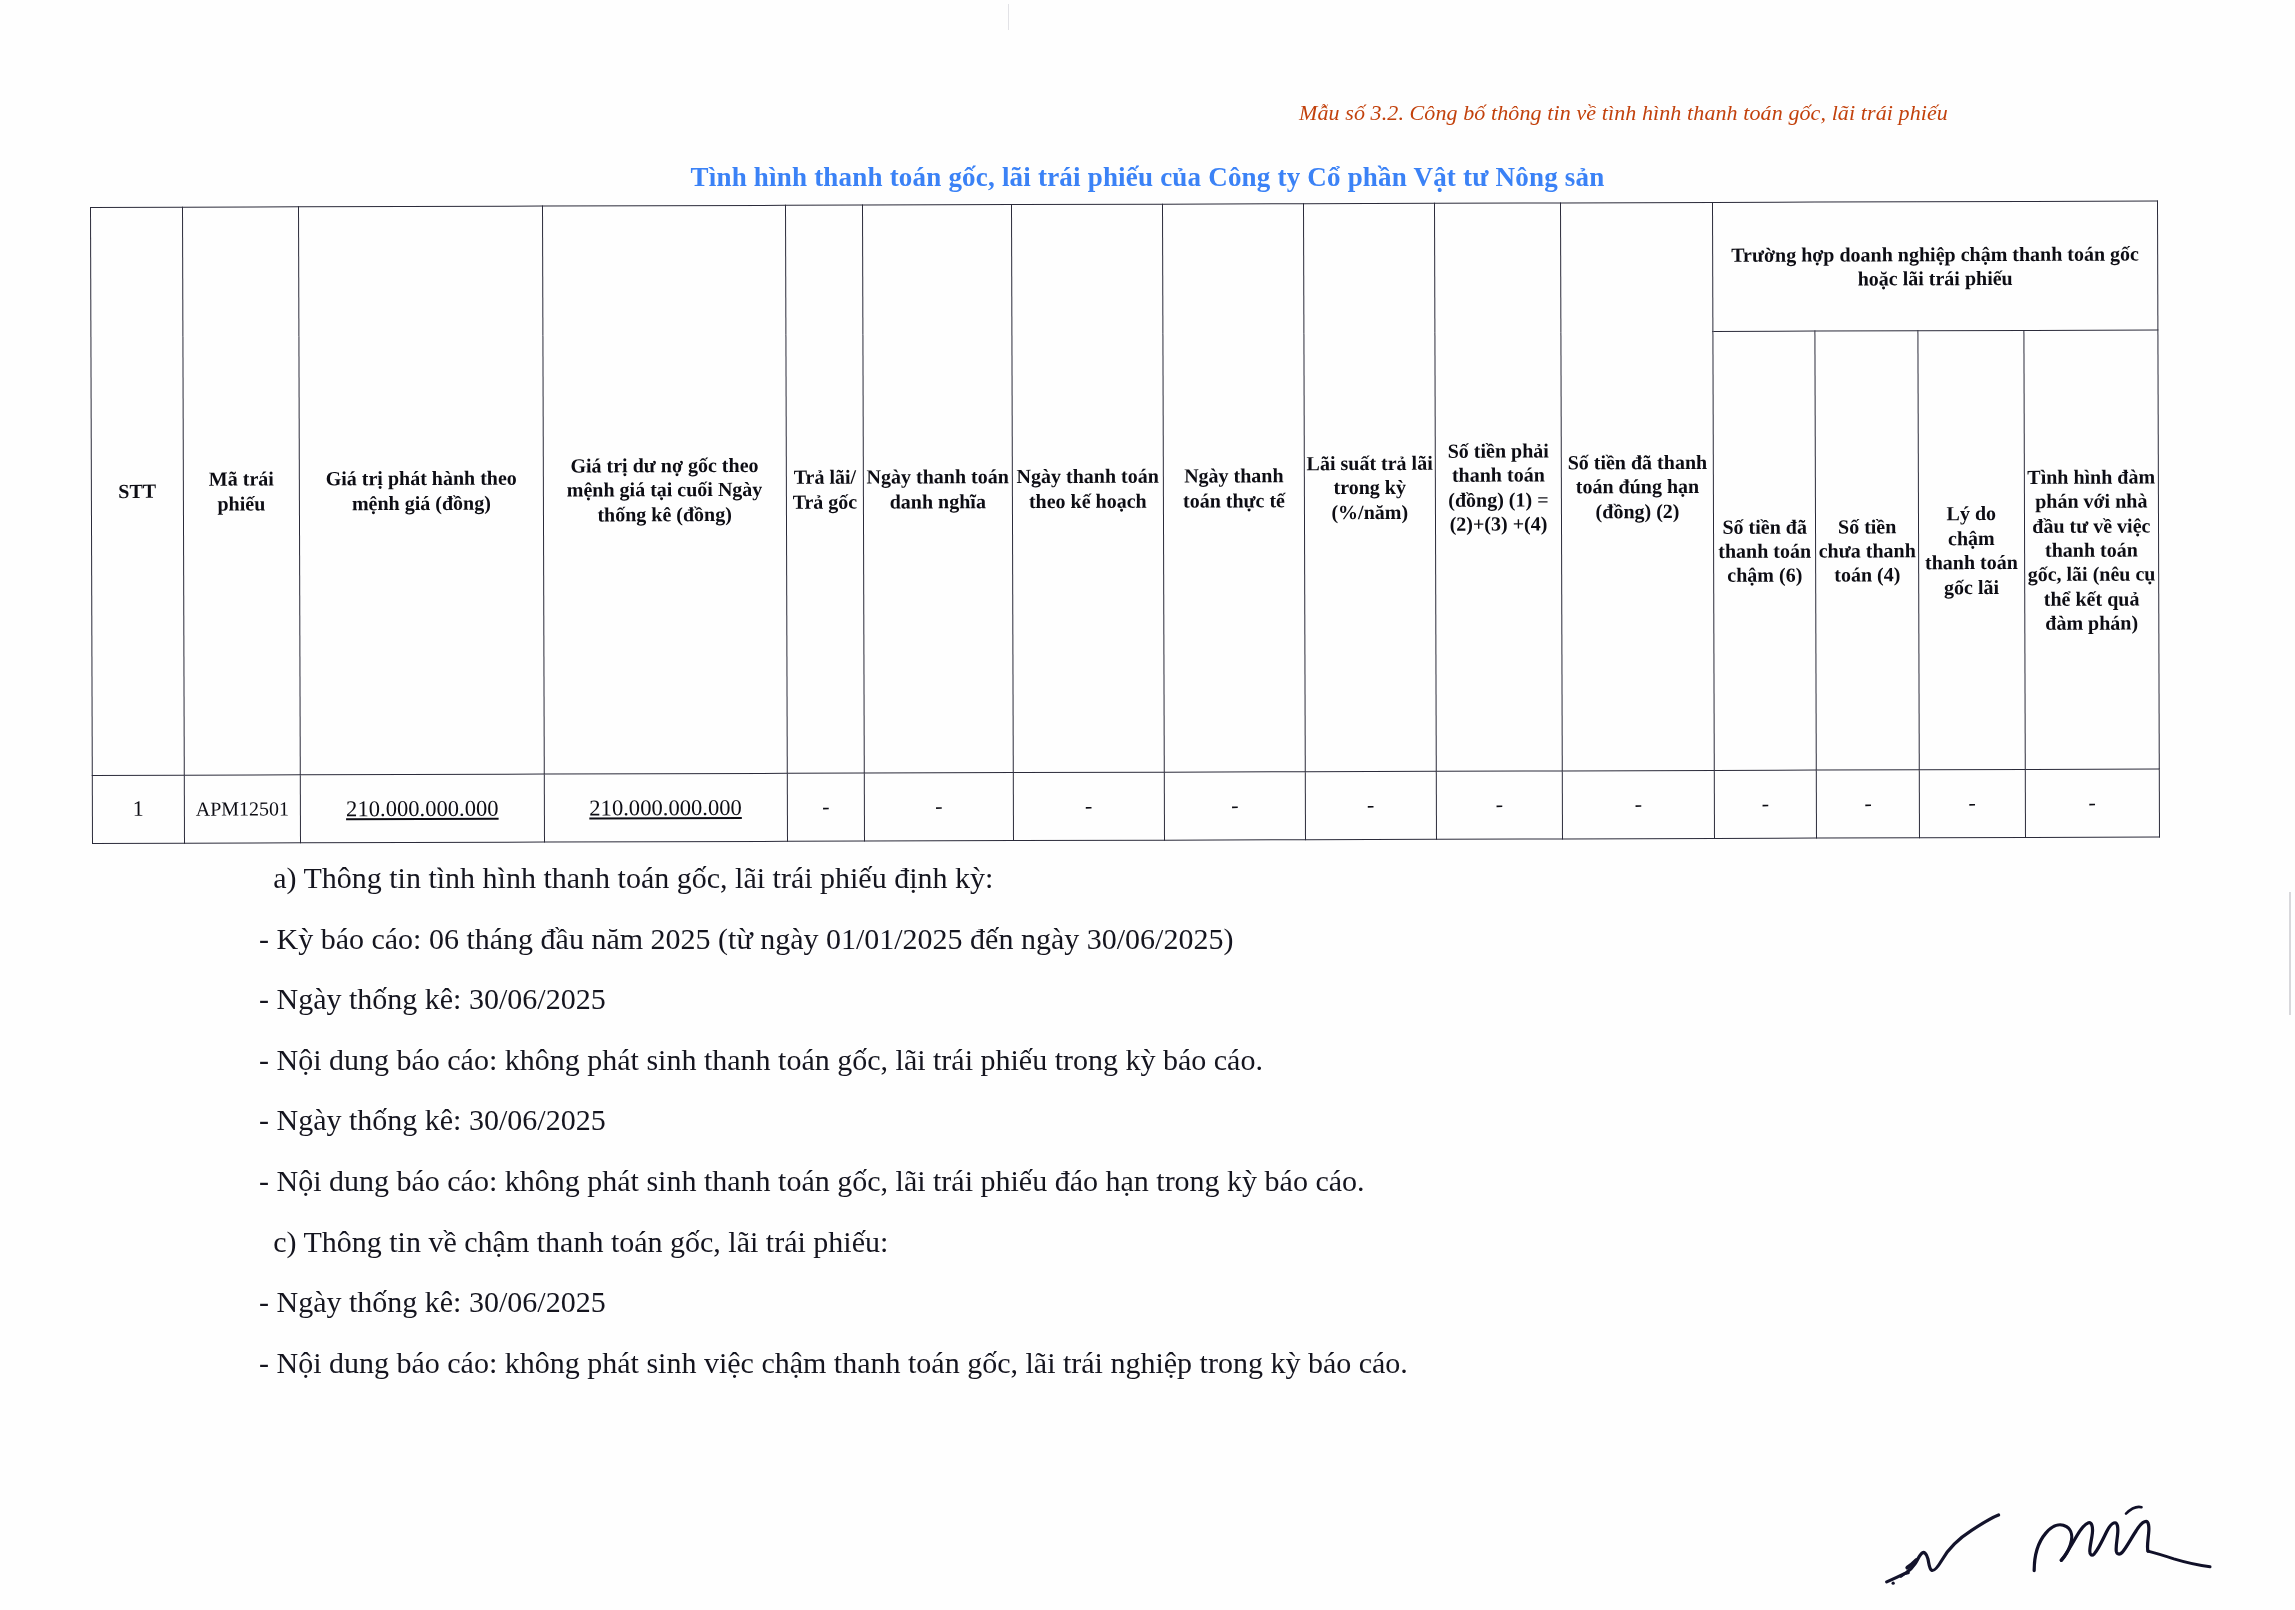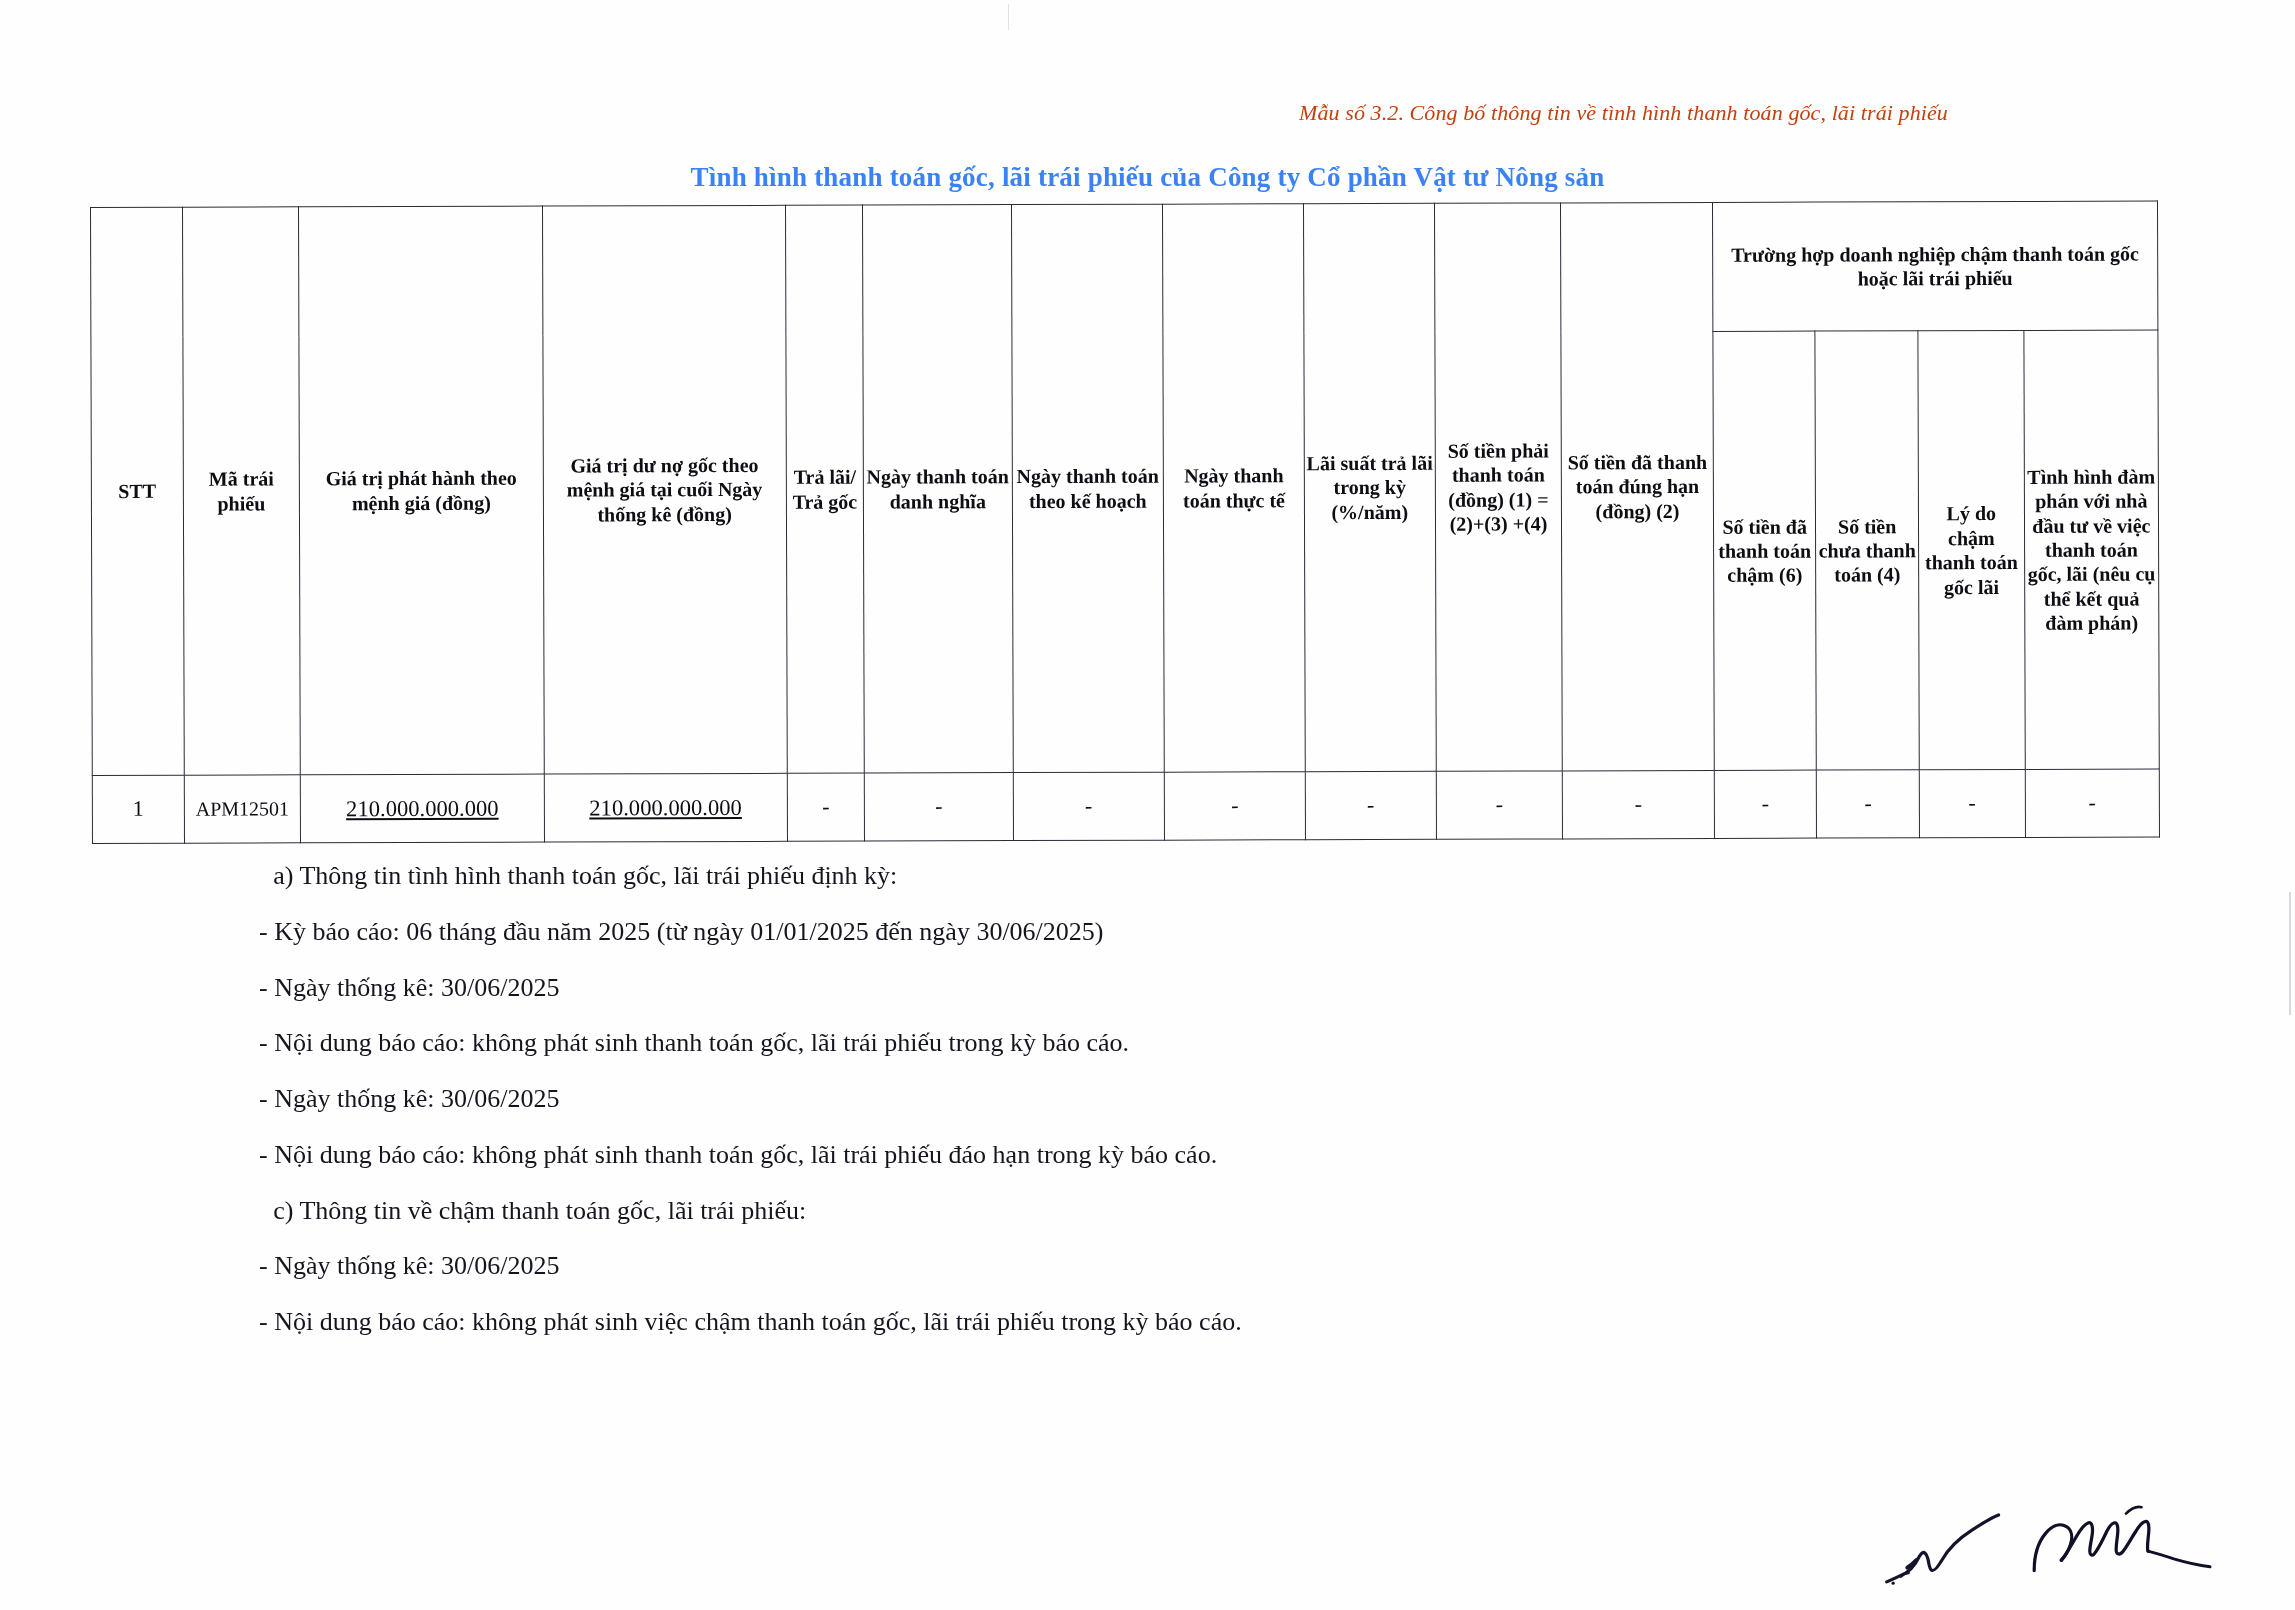--- a/index.html
+++ b/index.html
@@ -118,21 +118,21 @@
 
   
   .body-text {
     position: absolute;
     left: 259px;
     top: 860px;
     width: 1616px;
   }
   .body-text p {
     margin: 0 0 24.6px 0;
-    font-size: 26px;
+    font-size: 30px;
     line-height: 1.2;
     color: #15151f;
     white-space: nowrap;
   }
   .body-text p.indent {
     margin-left: 14.2px;
   }
 
   
   .sign-area {
@@ -243,21 +243,21 @@
 
   <div class="body-text">
     <p class="indent">a) Thông tin tình hình thanh toán gốc, lãi trái phiếu định kỳ:</p>
     <p>- Kỳ báo cáo: 06 tháng đầu năm 2025 (từ ngày 01/01/2025 đến ngày 30/06/2025)</p>
     <p>- Ngày thống kê: 30/06/2025</p>
     <p>- Nội dung báo cáo: không phát sinh thanh toán gốc, lãi trái phiếu trong kỳ báo cáo.</p>
     <p>- Ngày thống kê: 30/06/2025</p>
     <p>- Nội dung báo cáo: không phát sinh thanh toán gốc, lãi trái phiếu đáo hạn trong kỳ báo cáo.</p>
     <p class="indent">c) Thông tin về chậm thanh toán gốc, lãi trái phiếu:</p>
     <p>- Ngày thống kê: 30/06/2025</p>
-    <p>- Nội dung báo cáo: không phát sinh việc chậm thanh toán gốc, lãi trái phiếu trong kỳ báo cáo.</p>
+    <p>- Nội dung báo cáo: không phát sinh việc chậm thanh toán gốc, lãi trái nghiệp trong kỳ báo cáo.</p>
   </div>
 
   <div class="sign-area">
     <svg class="sig sig-a" width="149" height="90" viewBox="0 0 230 140">
       <path d="M8,118 C22,112 30,108 38,104 C44,100 48,96 52,90 C56,84 58,78 62,74
                C66,70 70,74 72,82 C74,90 74,98 78,100 C82,102 88,94 94,84
                C102,70 118,52 140,38 C158,26 172,18 182,14" fill="none" stroke="#14142c" stroke-width="5" stroke-linecap="round"></path>
       <path d="M40,96 C46,92 50,88 54,84" fill="none" stroke="#14142c" stroke-width="6" stroke-linecap="round"></path>
       <path d="M30,110 C34,106 38,104 42,104" fill="none" stroke="#14142c" stroke-width="4" stroke-linecap="round"></path>
       <circle cx="18" cy="120" r="2.5" fill="#14142c"></circle>

